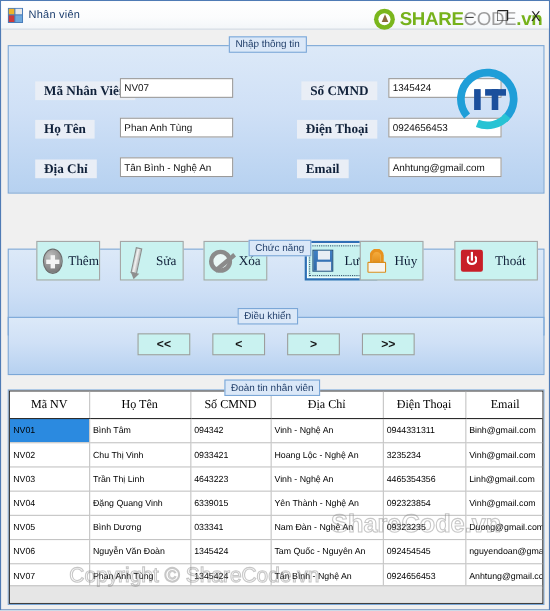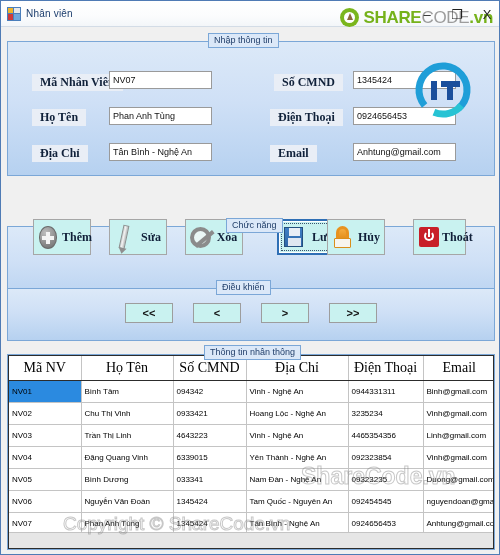--- a/index.html
+++ b/index.html
@@ -123,21 +123,20 @@
   .fbtn {
     position: absolute; top: 218px;
     width: 58px; height: 36px;
     background: #c9f2f0;
     border: 1px solid #a6a6a6;
     display: flex; align-items: center; gap: 2px;
     padding-left: 2px;
     font-family: "Liberation Serif", serif;
     font-size: 12px; color: #102039;
     cursor: default;
-    font-weight: bold;
   }
   .fbtn .ficon { width: 24px; height: 28px; flex: none; position: relative; }
   .fbtn .flbl  { flex: 1; text-align: center; padding-right: 2px; }
   .fbtn.focused {
     border: 2px solid #2f6fb5;
     box-shadow: inset 0 0 0 1px #ffffff;
   }
   .fbtn.focused .inner-dot {
     position: absolute; inset: 2px;
     border: 1px dotted #39536f;
@@ -242,21 +241,21 @@
     background: #ffffff;
     border: 1px solid #2c2c2c;
     overflow: hidden;
   }
   table.dgv {
     width: 100%; border-collapse: collapse;
     table-layout: fixed;
   }
   table.dgv th {
     font-family: "Liberation Serif", serif;
-    font-size: 14px; font-weight: normal; color: #000;
+    font-size: 11px; font-weight: normal; color: #000;
     background: #ffffff;
     border-right: 1px solid #c4c4c4;
     border-bottom: 1px solid #2c2c2c;
     height: 24px; text-align: center; padding: 0 2px;
     white-space: nowrap;
   }
   table.dgv td {
     font-family: "Liberation Sans", sans-serif;
     font-size: 8px; color: #000;
     border-right: 1px solid #c4c4c4;
@@ -390,41 +389,41 @@
   <div class="fbtn" style="left:326px;">
     <span class="ficon">
       <span class="ic-lock">
         <span class="ic-lock-shackle"></span>
           <span class="ic-lock-body"></span>
       </span>
     </span>
     <span class="flbl">Hủy</span>
   </div>
 
-  <div class="fbtn" style="left:412px; width:53px;">
+  <div class="fbtn" style="left:412px; width:76px;">
     <span class="ficon">
       <span class="ic-power">
         <span class="ic-power-ring"></span>
           <span class="ic-power-bar"></span>
       </span>
     </span>
     <span class="flbl">Thoát</span>
   </div>
 
   <div class="group" id="grp-nav">
     <div class="group-title" style="left:208px;">Điều khiển</div>
   </div>
 
   <div class="navbtn" style="left:124px;">&lt;&lt;</div>
   <div class="navbtn" style="left:192px;">&lt;</div>
   <div class="navbtn" style="left:260px;">&gt;</div>
   <div class="navbtn" style="left:328px;">&gt;&gt;</div>
 
   <div class="group" id="grp-table">
-    <div class="group-title" style="left:196px; top:-10px;">Thông tin nhân thông</div>
+    <div class="group-title" style="left:196px; top:-10px;">Đoàn tin nhân viên</div>
   </div>
 
   <div class="grid">
     <table class="dgv">
       <colgroup>
         <col style="width:72px">
           <col style="width:92px">
           <col style="width:73px">
         <col style="width:102px">
           <col style="width:75px">

